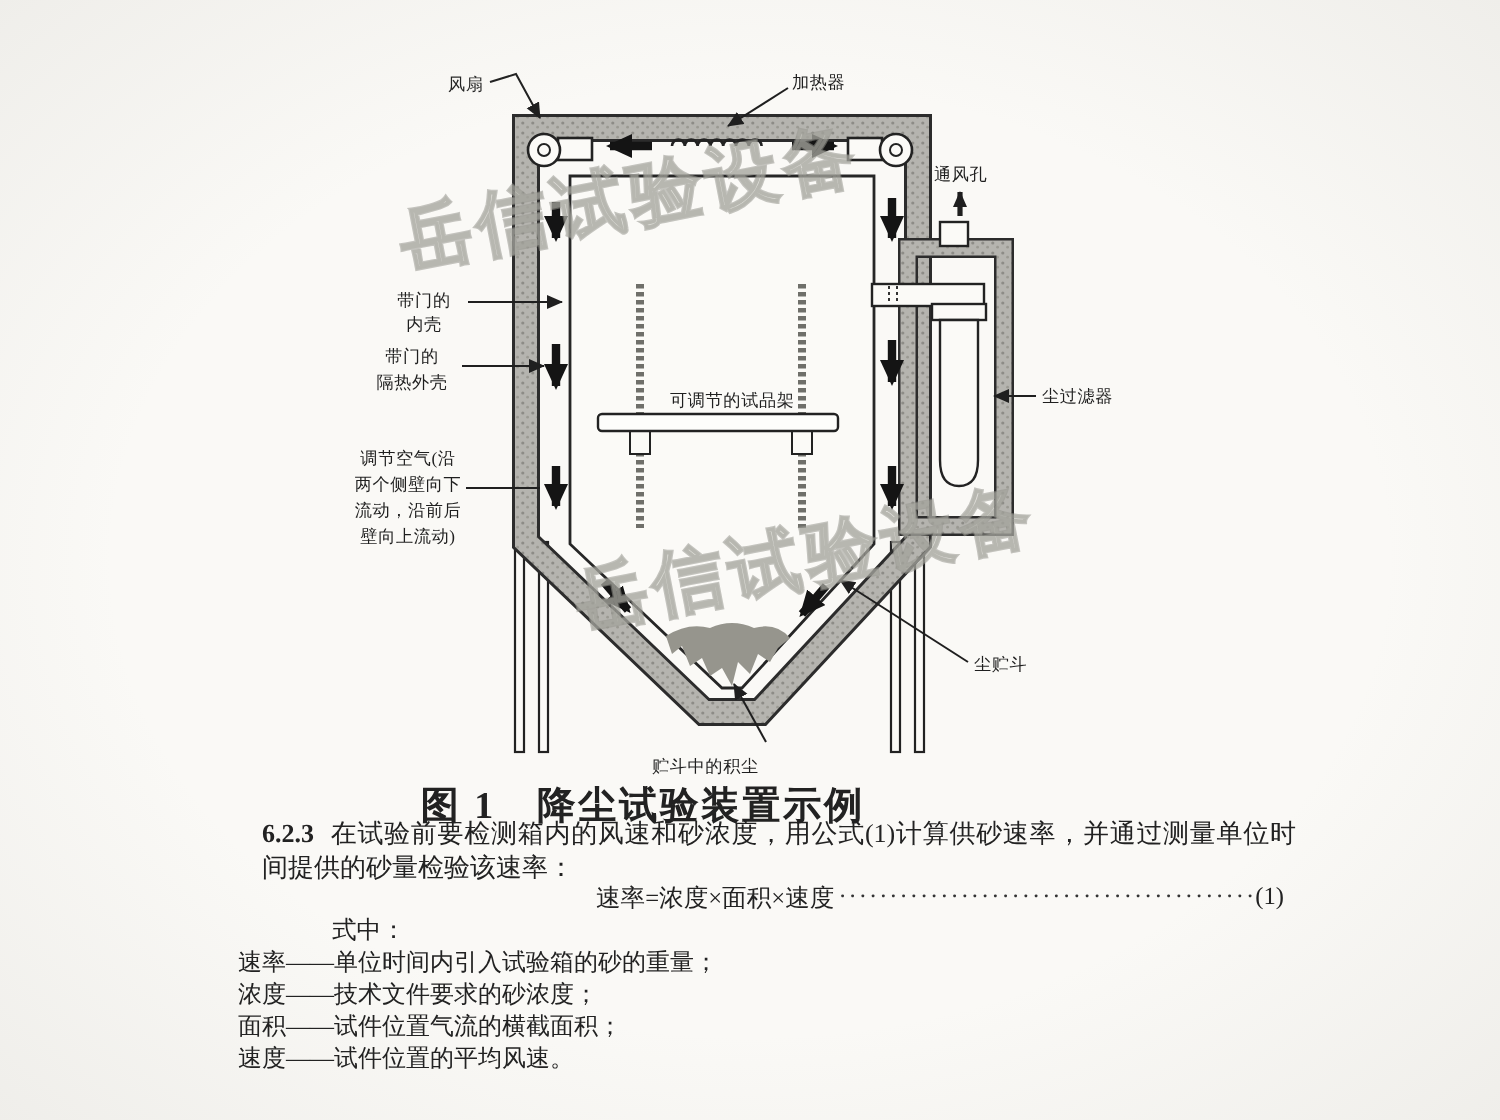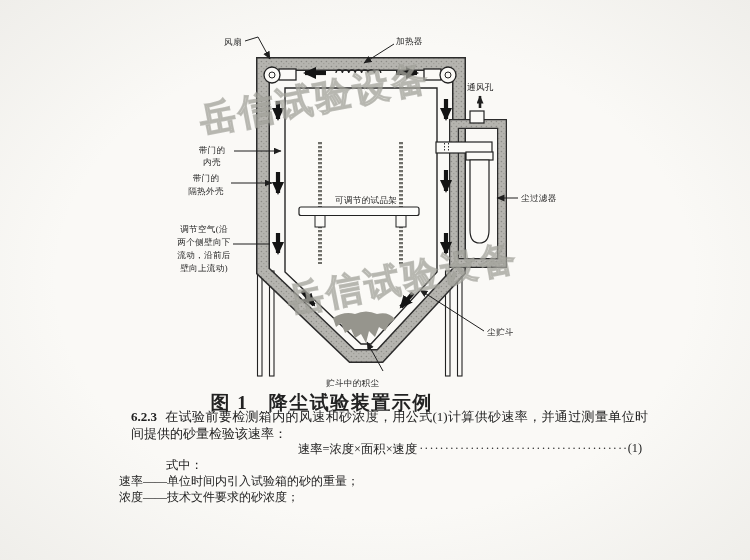--- a/index.html
+++ b/index.html
@@ -153,14 +153,20 @@
   </div>
 
   <div class="where">式中：</div>
 
   <div class="defline" style="top:473px;">
     <span>速率</span><span>——</span><span>单位时间内引入试验箱的砂的重量；</span>
   </div>
   <div class="defline" style="top:489px;text-align:center;">
     <span>浓度</span><span>——</span><span>技术文件要求的砂浓度；</span>
   </div>
+  <div class="defline" style="top:505px;">
+    <span>面积</span><span>——</span><span>试件位置气流的横截面积；</span>
+  </div>
+  <div class="defline" style="top:521px;">
+    <span>速度</span><span>——</span><span>试件位置的平均风速。</span>
+  </div>
 
 </div>
 
 </body></html>

